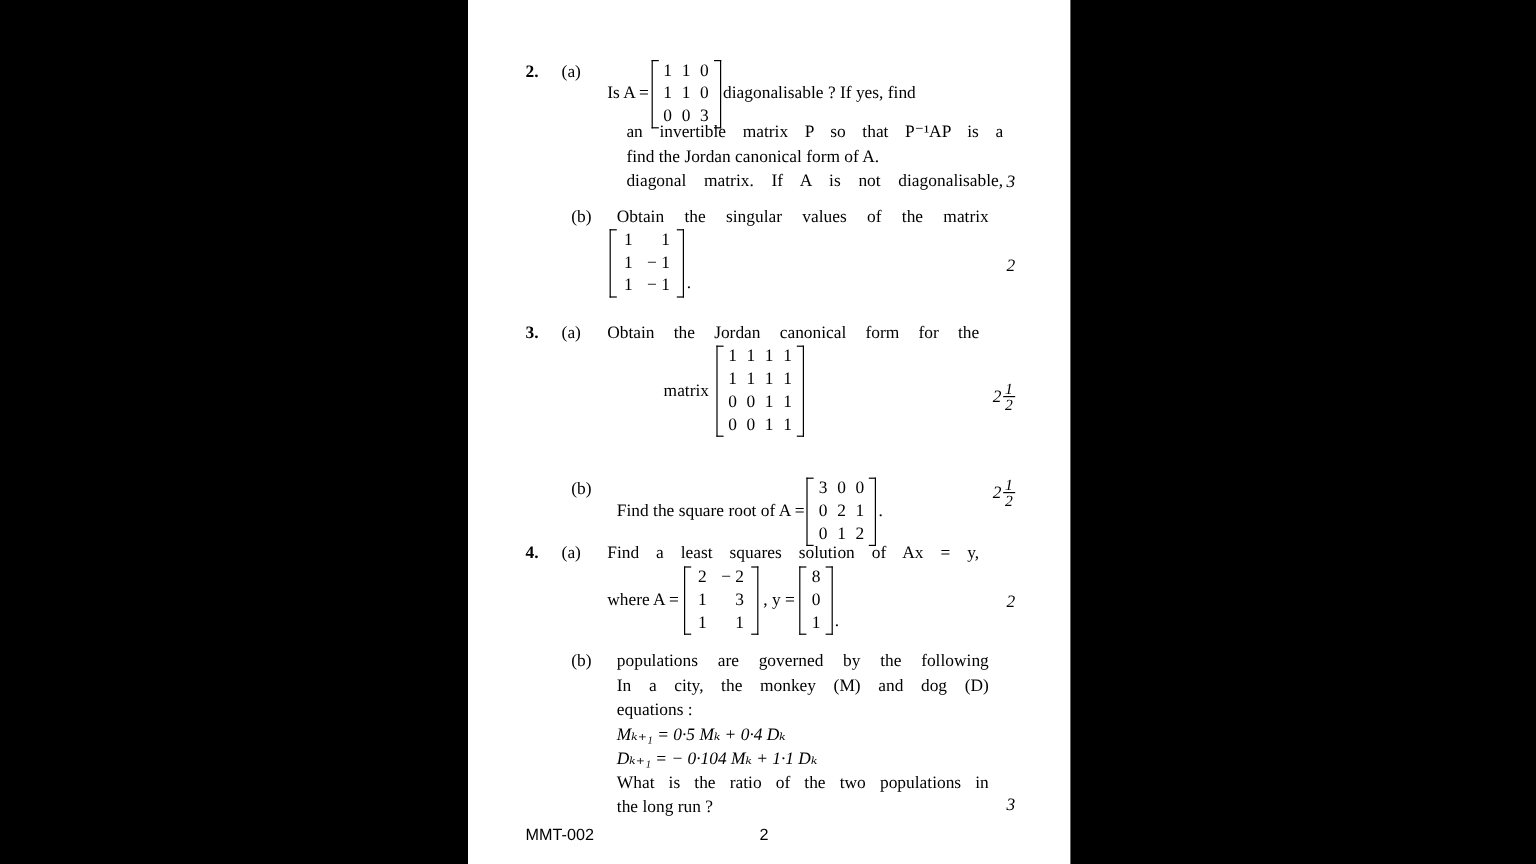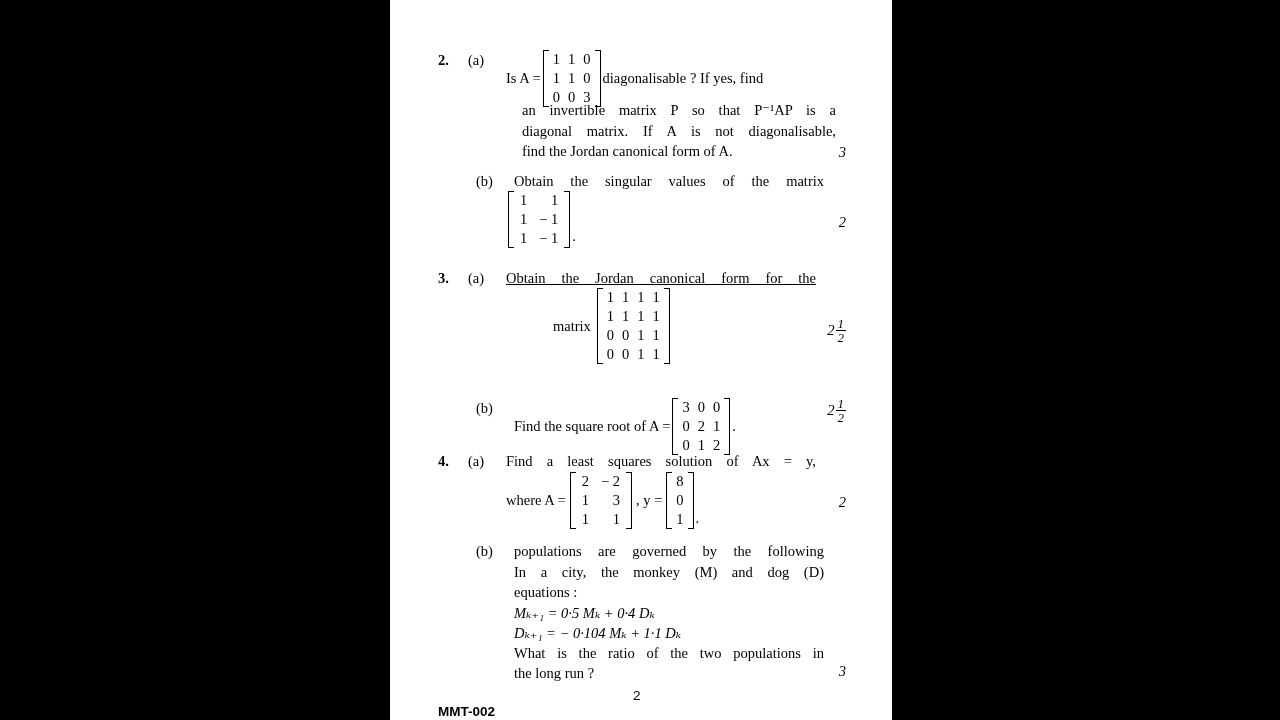--- a/index.html
+++ b/index.html
@@ -116,21 +116,21 @@
 
   
   #footer {
     position: absolute;
     left: 0; right: 0;
     bottom: 12px;
     height: 20px;
     font-family: "Liberation Sans", "DejaVu Sans", sans-serif;
     font-size: 13.5px;
   }
-  #footer .code { position: absolute; left: 48px; top: 16px; font-weight: bold; }
+  #footer .code { position: absolute; left: 48px; top: 0; }
   #footer .pageno { position: absolute; left: 243px; top: 0; }
 
   .eqline {
     font-size: 14.5px;
     line-height: 20px;
     white-space: nowrap;
     font-style: italic;
   }
 </style>
 </head>
@@ -166,22 +166,22 @@
             </span>
             <span class="brk r"></span>
           </span>
           <span>diagonalisable ? If yes, find</span>
         </div>
       </div>
     </div>
 
     <div style="position:absolute; left:132px; top:100px; width:314px;">
       <div class="qbody just">an invertible matrix P so that P⁻¹AP is a</div>
+      <div class="qbody nojust">find the Jordan canonical form of A.</div>
       <div class="qbody just">diagonal matrix. If A is not diagonalisable,</div>
-      <div class="qbody nojust">find the Jordan canonical form of A.</div>
     </div>
     <div class="marks" style="top:142px;">3</div>
 
     <div class="qrow" style="left:86px; top:171px; width:348px;">
       <div class="qpart">(b)</div>
       <div class="qbody just" style="width:310px;">Obtain the singular values of the matrix</div>
     </div>
     <div style="position:absolute; left:116px; top:191px;">
       <span class="mat wide">
         <span class="brk l"></span>
@@ -200,21 +200,21 @@
           </span>
         </span>
         <span class="brk r"></span>
       </span><span class="qbody" style="display:inline-block; vertical-align:bottom; position:relative; top:-2px;">.</span>
     </div>
     <div class="marks" style="top:212px;">2</div>
 
     <div class="qrow" style="left:48px; top:268px; width:420px;">
       <div class="qnum">3.</div>
       <div class="qpart">(a)</div>
-      <div class="qbody just" style="width:310px;text-decoration:underline;">Obtain the Jordan canonical form for the</div>
+      <div class="qbody just" style="width:310px;">Obtain the Jordan canonical form for the</div>
     </div>
     <div style="position:absolute; left:116px; top:288px; display:flex; align-items:center;">
       <span class="qbody" style="margin-right:4px;margin-left:47px;">matrix</span>
       <span class="mat">
         <span class="brk l"></span>
         <span class="matgrid">
           <span class="matrow">
             <span class="matcell">1</span>
             <span class="matcell">1</span>
             <span class="matcell">1</span>

